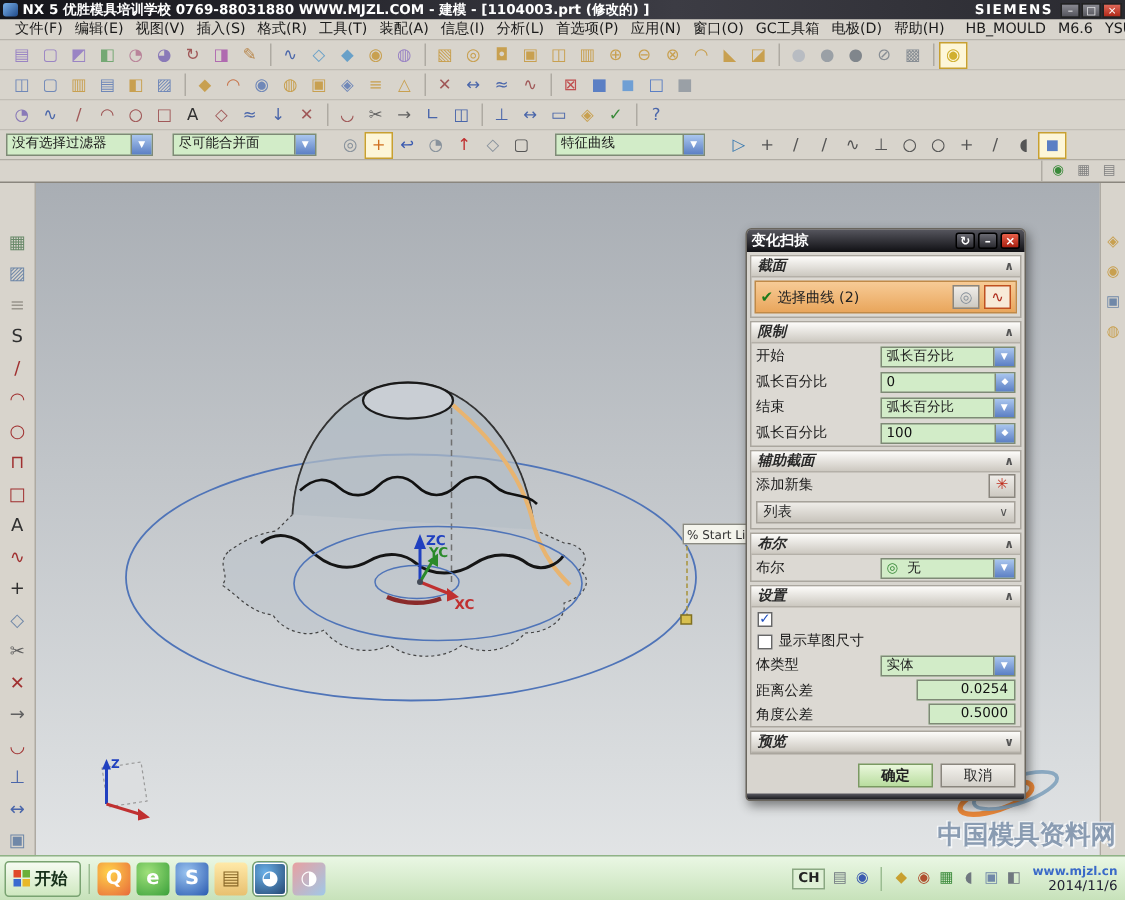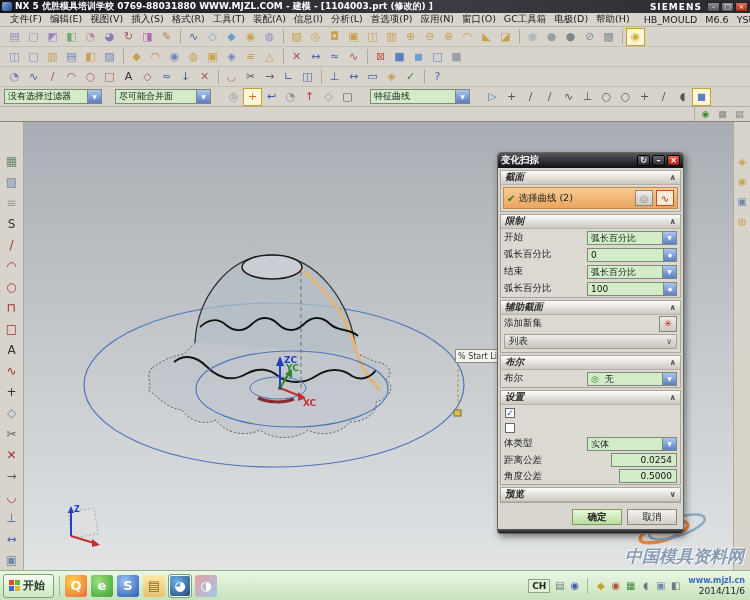--- a/index.html
+++ b/index.html
@@ -51,21 +51,21 @@
   .righttools .tbi{width:15px;height:18px;font-size:10px;}
   .viewport{position:absolute;left:24px;top:122px;width:709px;height:552px;overflow:hidden;
     background:linear-gradient(#a9aeb4,#d9dcde 70%,#eff0f1);}
   .viewport svg{position:absolute;left:0;top:0;z-index:1;}
   
   .vtooltip{position:absolute;left:455px;top:349px;width:46px;height:14px;z-index:10;
     background:#f4f4ec;border:1px solid #8a8a82;font-size:8px;line-height:13px;padding-left:2px;
     white-space:nowrap;overflow:hidden;color:#333;box-sizing:border-box;}
   
   .wm-text{position:absolute;left:625px;top:545px;z-index:5;font-size:17px;font-weight:bold;color:#8a9cb2;
-    letter-spacing:0px;text-shadow:1px 1px 0 #f4f6f8,-1px -1px 0 #f4f6f8;white-space:nowrap;font-style:italic;}
+    letter-spacing:0px;text-shadow:1px 1px 0 #f4f6f8,-1px -1px 0 #f4f6f8;white-space:nowrap;}
   
   .dialog{position:absolute;left:497px;top:152px;width:187px;z-index:30;
     background:#d8d5cf;border:1px solid #6a665e;border-radius:4px 4px 3px 3px;
     box-shadow:2px 3px 7px rgba(0,0,0,.45);box-sizing:border-box;}
   .dlg-title{height:15px;background:linear-gradient(#56565e,#101014);border-radius:3px 3px 0 0;
     display:flex;align-items:center;padding:0 3px;color:#fff;font-size:9.5px;font-weight:bold;}
   .dlg-title .t{flex:1;white-space:nowrap;overflow:hidden;}
   .dbt{width:13px;height:11px;margin-left:2px;font-size:8px;line-height:10px;text-align:center;
     background:linear-gradient(#6a6a72,#2a2a30);color:#fff;border:1px solid #000;border-radius:2px;box-sizing:border-box;}
   .dbt.close{background:linear-gradient(#e8604a,#a81f10);}
@@ -504,20 +504,21 @@
       <div class="dgroup">
         <div class="dhead">
           <span>设置</span>
           <span class="chev">∧</span>
         </div>
         <div class="cbrow">
           <span class="cb">✓</span>
         </div>
         <div class="cbrow">
           <span class="cb"></span>
+          <span class="dlab">显示草图尺寸</span>
         </div>
         <div class="drow">
           <span class="dlab">体类型</span>
           <span class="dctl">
               <span class="dd">
             <span class="txt" style="flex:1">实体</span>
             <span class="btn">▼</span>
               </span>
             </span>
         </div>

